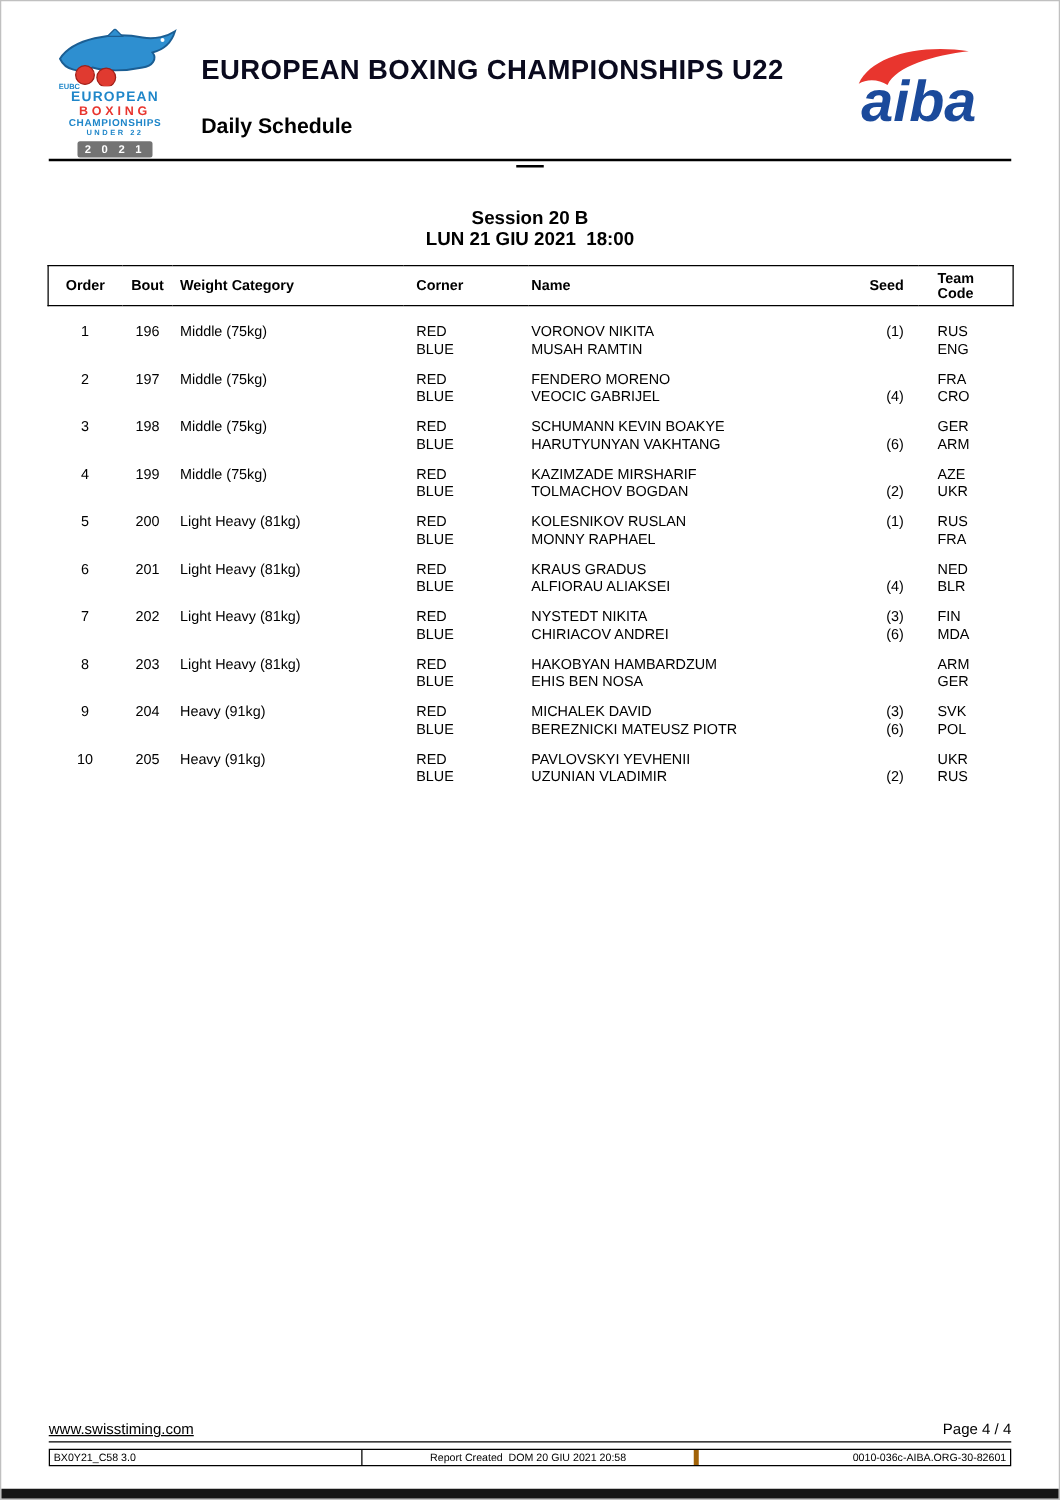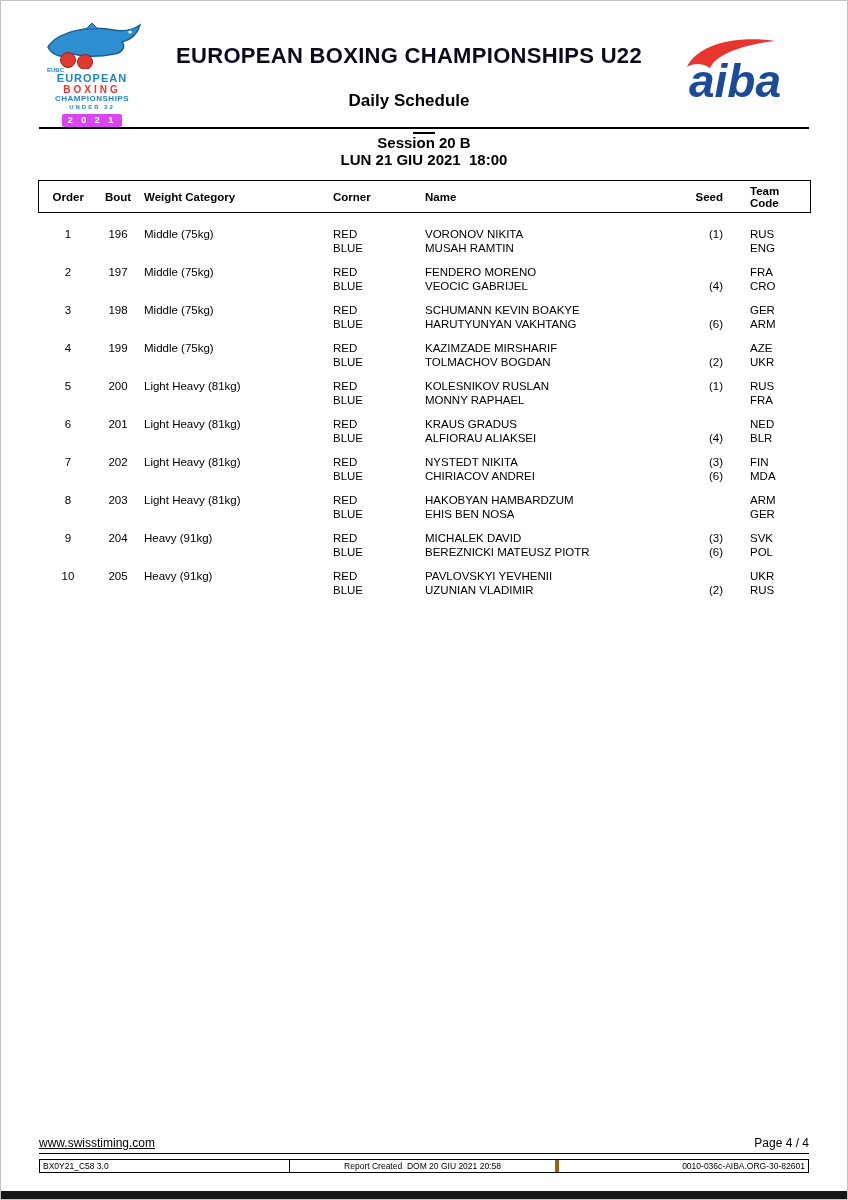--- a/index.html
+++ b/index.html
@@ -20,33 +20,33 @@
   .doc-header { position: relative; height: 126px; }
 
   .eubc-logo { position: absolute; left: 32px; top: 22px; width: 118px; text-align: center; }
   .eubc-logo svg { display: block; margin: 0 auto; }
   .eubc-text { line-height: 1.05; margin-top: -2px; }
   .eubc-l0 { font-size: 6px; font-weight: bold; color: var(--eubc-blue, #1f86c9); text-align: left; padding-left: 14px; }
   .eubc-l1 { font-size: 11px; font-weight: bold; color: var(--eubc-blue, #1f86c9); letter-spacing: 1px; }
   .eubc-l2 { font-size: 10px; font-weight: bold; color: var(--aiba-red, #e8352e); letter-spacing: 3px; }
   .eubc-l3 { font-size: 8px; font-weight: bold; color: var(--eubc-blue, #1f86c9); letter-spacing: 0.5px; }
   .eubc-l4 { font-size: 6px; font-weight: bold; color: var(--eubc-blue, #1f86c9); letter-spacing: 2px; }
-  .eubc-year { display: inline-block; margin-top: 2px; background: #d946ef; color: #fff; font-size: 9px; font-weight: bold; padding: 2px 6px; letter-spacing: 3px; border-radius: 2px; }
-
-  .titles { position: absolute; left: 160px; right: 190px; top: 42px; text-align: center; }
+  .eubc-year { display: inline-block; margin-top: 2px; background: #737373; color: #fff; font-size: 9px; font-weight: bold; padding: 2px 6px; letter-spacing: 3px; border-radius: 2px; }
+
+  .titles { position: absolute; left: 160px; right: 190px; top: 42px; text-align: left; }
   .titles h1 { font-size: 22px; font-weight: bold; color: var(--title, #0a0a1e); letter-spacing: 0.3px; }
   .titles h2 { font-size: 17px; font-weight: bold; color: #000; margin-top: 22px; }
 
   .aiba-logo { position: absolute; right: 34px; top: 34px; }
 
   .header-rule { margin: 0 38px; border-top: 2px solid #000; }
   .header-rule-tick { width: 22px; height: 2px; background: #000; margin: 3px auto 0; }
 
   
-  .session { text-align: center; font-weight: bold; font-size: 15px; line-height: 17px; }
+  .session { text-align: center; margin-top: 32px; font-weight: bold; font-size: 15px; line-height: 17px; }
   .session .session-datetime { white-space: pre; }
 
   
   table.schedule {
     width: 772px;
     margin: 12px auto 0;
     border-collapse: collapse;
     table-layout: fixed;
     font-size: 11.5px;
   }

